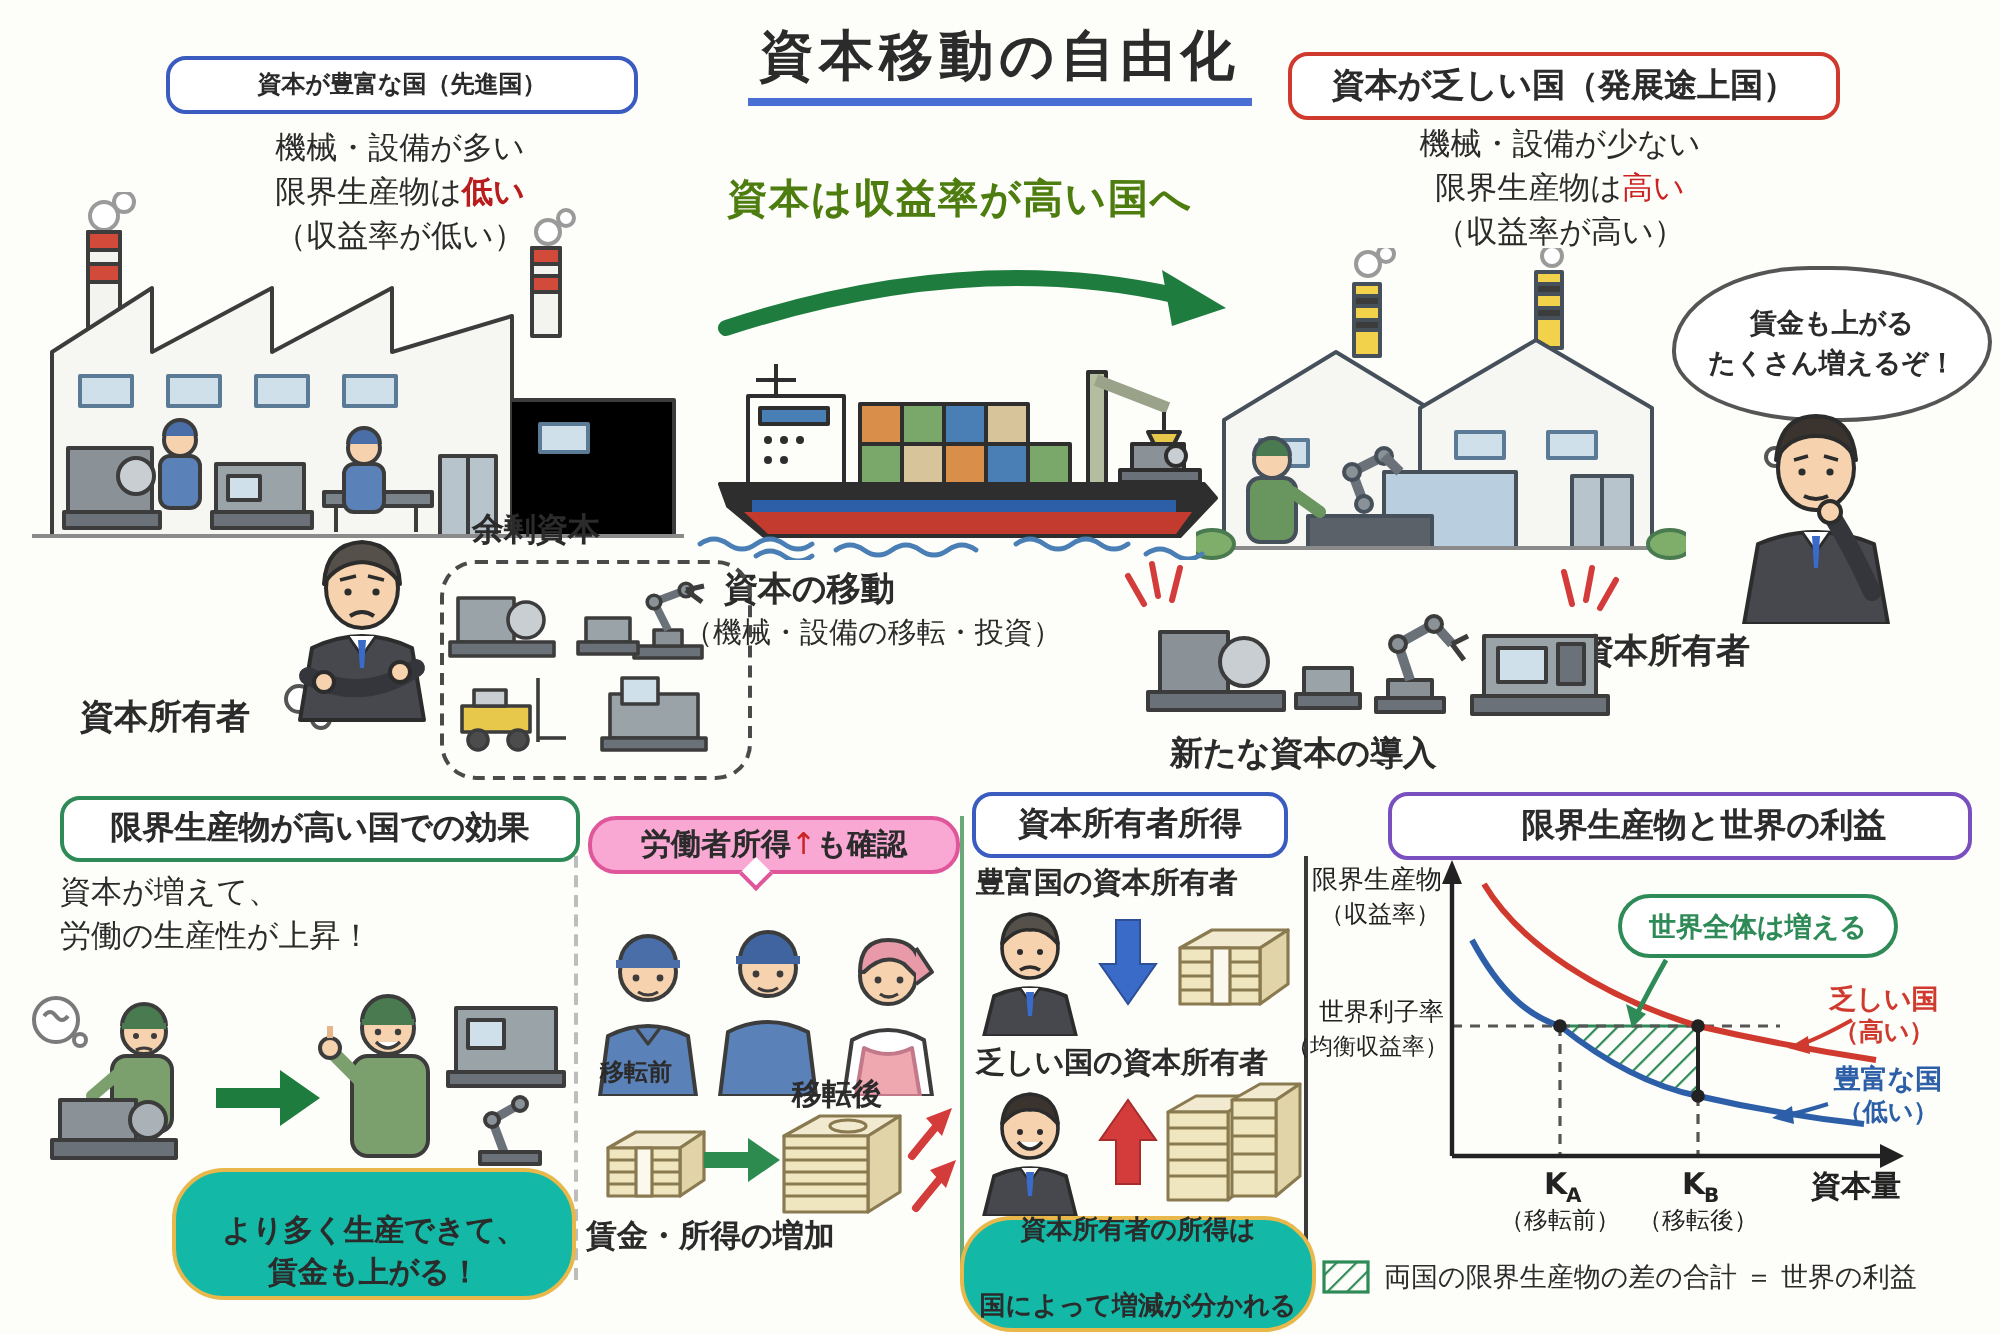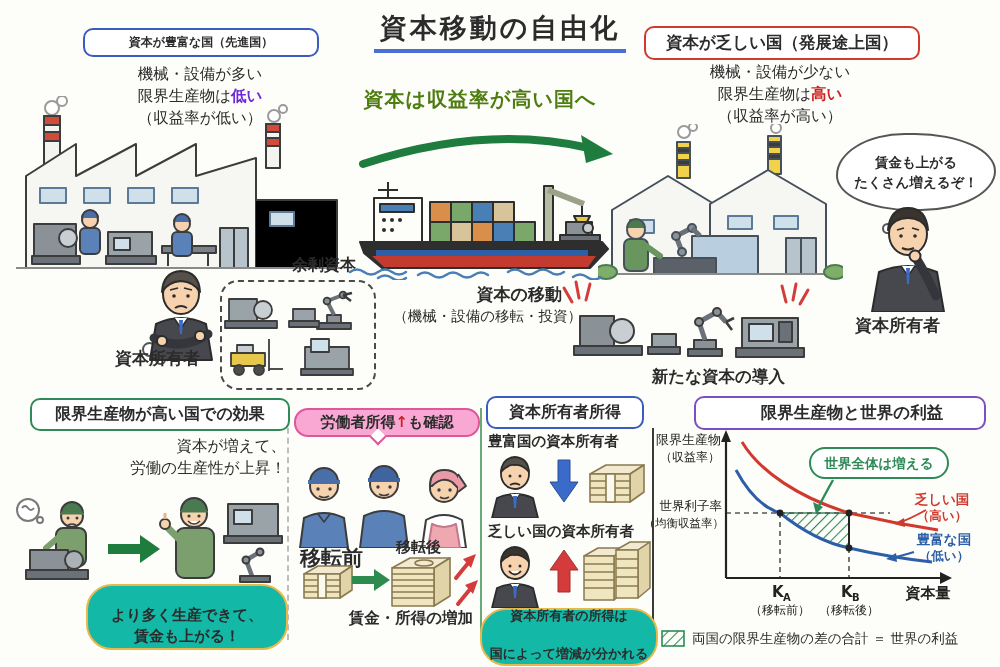--- a/index.html
+++ b/index.html
@@ -1,34 +1,34 @@
 <!DOCTYPE html>
 <html><head>
 <meta charset="utf-8">
 <style>
   html,body{margin:0;padding:0;background:#e9e9e6;}
   .canvas{position:relative;width:1000px;height:667px;background:#fdfdfa;
           font-family:"DejaVu Sans",sans-serif;color:#2b2b2b;overflow:hidden;margin:0 auto;}
   .abs{position:absolute;}
-  .ctr{text-align:right;}
+  .ctr{text-align:left;}
   .bold{font-weight:bold;}
   .title-wrap{left:345px;top:10px;width:310px;text-align:center;}
   .title{display:inline-block;font-size:27px;font-weight:bold;letter-spacing:3px;
          border-bottom:4px solid #4a6fd4;padding:0 6px 3px;}
   .subtitle{left:330px;top:86px;width:300px;text-align:center;color:#4d7c0f;
             font-weight:bold;font-size:20px;letter-spacing:1px;}
   .headbox{position:absolute;background:#fff;border-radius:10px;font-weight:bold;
            text-align:center;padding:4px 0;}
   .box-blue{border:2.5px solid #3a5bbf;}
   .box-red{border:2.5px solid #d03a2e;}
   .box-green{border:2.5px solid #2e8b57;}
   .box-purple{border:2.5px solid #7a4fbf;padding-left:24px;}
   .trait{position:absolute;text-align:center;font-size:15.5px;}
-  .em-blue{color:#6d28d9;font-weight:bold;}
-  .em-red{color:#cc2222;font-weight:bold;}
+  .em-blue{color:#b91c1c;font-weight:bold;}
+  .em-red{color:#cc2222;font-weight:normal;}
   .cloud{position:absolute;background:#fff;border:2.2px solid #555;
          border-radius:46% 54% 50% 50% / 58% 52% 55% 48%;text-align:center;font-size:13.5px;
          font-weight:bold;display:flex;flex-direction:column;justify-content:center;line-height:1.5;}
   .b-dot{position:absolute;background:#fff;border:2px solid #555;border-radius:50%;}
   .ybubble{position:absolute;background:#14b8a6;border:2.5px solid #e8b84b;border-radius:26px;
            text-align:center;font-weight:bold;display:flex;flex-direction:column;
            justify-content:flex-end;line-height:1.45;}
   .pinktag{position:absolute;background:#f9a8d4;border:2px solid #e0569a;border-radius:14px;
            text-align:center;font-size:15px;font-weight:bold;padding:3px 0;}
   .pinktail{position:absolute;width:10px;height:10px;background:#fff;transform:rotate(45deg);
@@ -363,21 +363,21 @@
       <path d="M138,34 Q138,18 152,18 Q170,18 168,38 L160,30 Q150,24 140,34 Z" fill="#e89aa8"></path>
       <path d="M166,22 L174,34 L166,40" fill="#e89aa8"></path>
       <circle cx="147" cy="38" r="1.7" fill="#3c3c3c" stroke="none"></circle>
       <circle cx="158" cy="38" r="1.7" fill="#3c3c3c" stroke="none"></circle>
       <path d="M148,45 Q152,48 157,45" fill="none" stroke-width="1.6"></path>
       <path d="M130,96 L134,68 Q152,58 170,68 L174,96 Z" fill="#fff"></path>
       <path d="M136,96 L140,72 Q152,78 164,72 L168,96 Z" fill="#f0a8b0" stroke="#c4798a"></path>
     </g>
   </svg>
 
-  <div class="lbl" style="left:300px;top:544px;font-size:21px;">移転前</div>
+  <div class="lbl" style="left:300px;top:528px;font-size:12px;">移転前</div>
   <svg class="abs" style="left:296px;top:564px;" width="58" height="38" viewBox="0 0 58 38">
     <g stroke="#8a7a50" stroke-width="1.6" stroke-linejoin="round">
       <path d="M8,10 L22,2 L56,2 L44,10 Z" fill="#f2ead0"></path>
       <path d="M44,10 L56,2 L56,26 L44,34 Z" fill="#e0d4a8"></path>
       <rect x="8" y="10" width="36" height="24" fill="#efe6c0"></rect>
       <line x1="8" y1="16" x2="44" y2="16"></line>
       <line x1="8" y1="22" x2="44" y2="22"></line>
       <line x1="8" y1="28" x2="44" y2="28"></line>
       <rect x="22" y="10" width="8" height="24" fill="#fbf8ee"></rect>
     </g>

